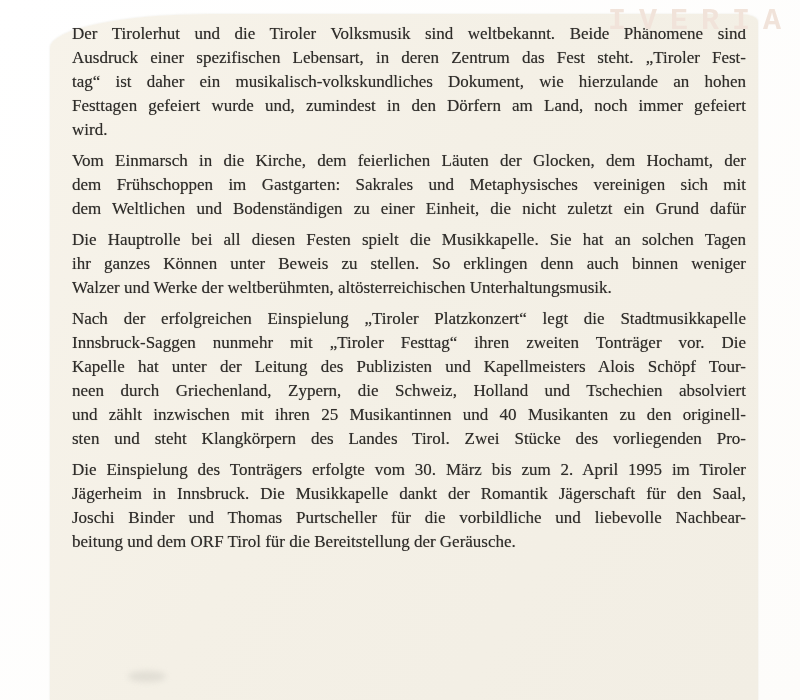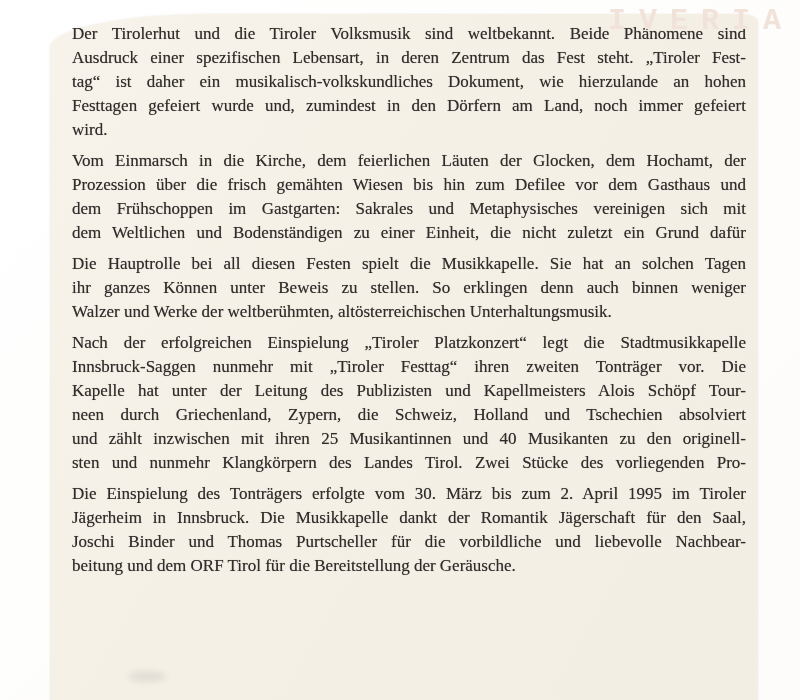--- a/index.html
+++ b/index.html
@@ -88,36 +88,35 @@
   <div class="textblock">
       <div class="para">
         <div class="line">Der Tirolerhut und die Tiroler Volksmusik sind weltbekannt. Beide Phänomene sind</div>
         <div class="line">Ausdruck einer spezifischen Lebensart, in deren Zentrum das Fest steht. „Tiroler Fest-</div>
         <div class="line">tag“ ist daher ein musikalisch-volkskundliches Dokument, wie hierzulande an hohen</div>
         <div class="line">Festtagen gefeiert wurde und, zumindest in den Dörfern am Land, noch immer gefeiert</div>
         <div class="line last">wird.</div>
       </div>
       <div class="para">
         <div class="line">Vom Einmarsch in die Kirche, dem feierlichen Läuten der Glocken, dem Hochamt, der</div>
-        <div class="line">Prozession über die frisch gemähten Wiesen bis hin zum Defilee vor dem Gasthaus und</div>
         <div class="line">dem Frühschoppen im Gastgarten: Sakrales und Metaphysisches vereinigen sich mit</div>
         <div class="line">dem Weltlichen und Bodenständigen zu einer Einheit, die nicht zuletzt ein Grund dafür</div>
       </div>
       <div class="para">
         <div class="line">Die Hauptrolle bei all diesen Festen spielt die Musikkapelle. Sie hat an solchen Tagen</div>
         <div class="line">ihr ganzes Können unter Beweis zu stellen. So erklingen denn auch binnen weniger</div>
         <div class="line last">Walzer und Werke der weltberühmten, altösterreichischen Unterhaltungsmusik.</div>
       </div>
       <div class="para">
         <div class="line">Nach der erfolgreichen Einspielung „Tiroler Platzkonzert“ legt die Stadtmusikkapelle</div>
         <div class="line">Innsbruck-Saggen nunmehr mit „Tiroler Festtag“ ihren zweiten Tonträger vor. Die</div>
         <div class="line">Kapelle hat unter der Leitung des Publizisten und Kapellmeisters Alois Schöpf Tour-</div>
         <div class="line">neen durch Griechenland, Zypern, die Schweiz, Holland und Tschechien absolviert</div>
         <div class="line">und zählt inzwischen mit ihren 25 Musikantinnen und 40 Musikanten zu den originell-</div>
-        <div class="line">sten und nunmehr Klangkörpern des Landes Tirol. Zwei Stücke des vorliegenden Pro-</div>
+        <div class="line">sten und steht Klangkörpern des Landes Tirol. Zwei Stücke des vorliegenden Pro-</div>
       </div>
       <div class="para">
         <div class="line">Die Einspielung des Tonträgers erfolgte vom 30. März bis zum 2. April 1995 im Tiroler</div>
         <div class="line">Jägerheim in Innsbruck. Die Musikkapelle dankt der Romantik Jägerschaft für den Saal,</div>
         <div class="line">Joschi Binder und Thomas Purtscheller für die vorbildliche und liebevolle Nachbear-</div>
         <div class="line last">beitung und dem ORF Tirol für die Bereitstellung der Geräusche.</div>
       </div>
     </div>
 </div>
 

